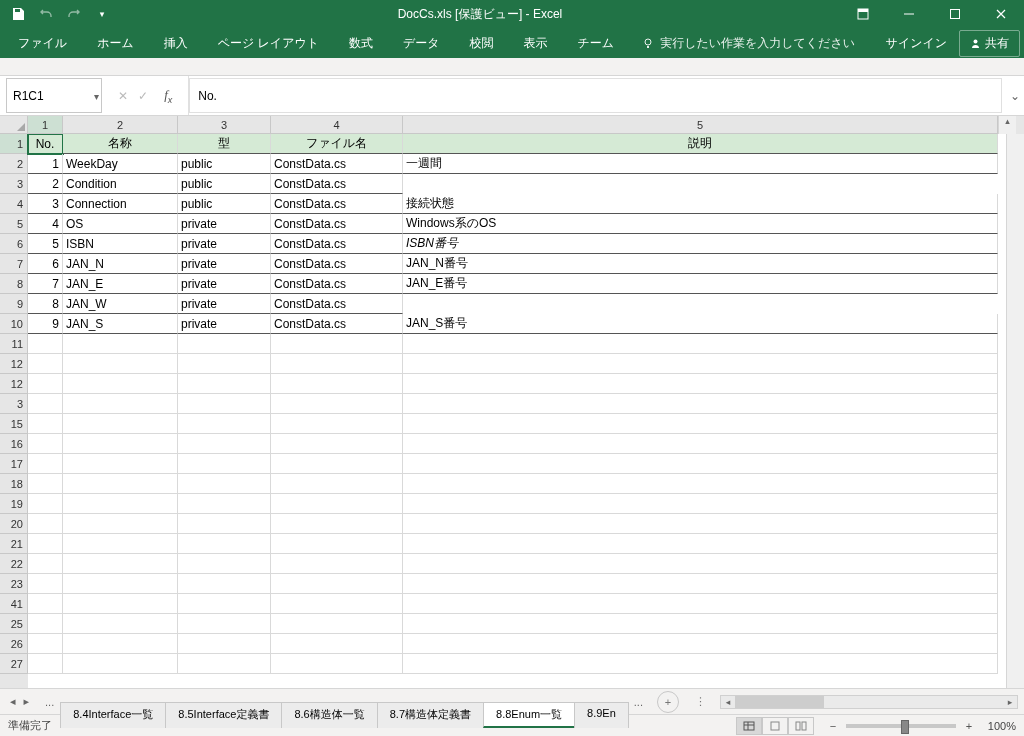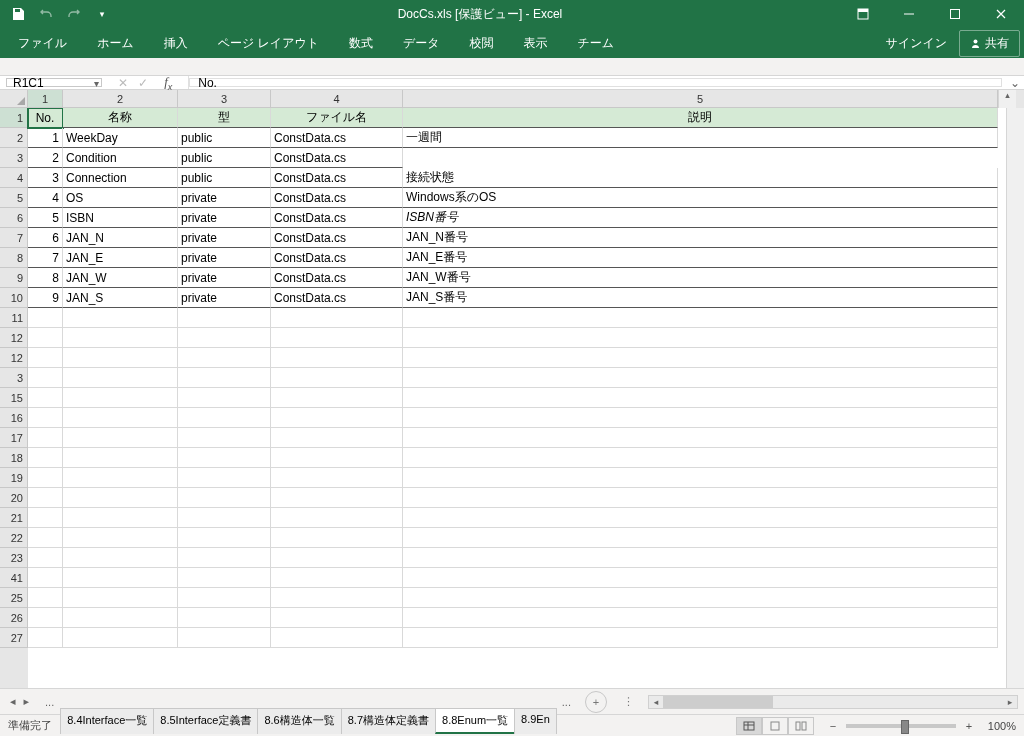--- a/index.html
+++ b/index.html
@@ -14,21 +14,21 @@
 
 .ribbon-tabs { background: #217346; height: 30px; display: flex; align-items: center; color: #fff; font-size: 12px; padding: 0 4px; gap: 2px; }
 .ribbon-tabs .tab { padding: 6px 14px; cursor: pointer; }
 .ribbon-tabs .tell { display: flex; align-items: center; gap: 6px; padding: 0 12px; opacity: .9; }
 .ribbon-tabs .spacer { flex: 1; }
 .ribbon-tabs .signin { padding: 6px 10px; }
 .ribbon-tabs .share { padding: 4px 10px; border: 1px solid rgba(255,255,255,.4); border-radius: 2px; display: flex; align-items: center; gap: 4px; }
 
 .ribbon-gap { height: 18px; background: #f3f2f1; border-bottom: 1px solid #d6d6d6; }
 
-.namebox-bar { height: 14px; background: #fff; display: flex; align-items: stretch; border-bottom: 1px solid #d6d6d6; font-size: 12px; }
+.namebox-bar { height: 40px; background: #fff; display: flex; align-items: stretch; border-bottom: 1px solid #d6d6d6; font-size: 12px; }
 .namebox { width: 96px; border: 1px solid #c8c8c8; margin: 2px 6px; display: flex; align-items: center; padding: 0 6px; position: relative; }
 .namebox .dd { position: absolute; right: 2px; top: 50%; transform: translateY(-50%); font-size: 10px; color: #666; }
 .fx-btns { display: flex; align-items: center; gap: 10px; padding: 0 10px; color: #777; border-right: 1px solid #e0e0e0; }
 .fx { font-style: italic; font-family: "Times New Roman", serif; font-size: 13px; color: #555; padding: 0 6px; }
 .formula { flex: 1; border: 1px solid #e0e0e0; margin: 2px 4px 2px 0; padding: 0 8px; display: flex; align-items: center; }
 .fbar-dd { width: 18px; display: flex; align-items: center; justify-content: center; color: #666; }
 
 .grid-wrap { flex: 1; display: flex; flex-direction: column; background: #fff; }
 .col-hdrs { display: flex; height: 18px; background: #e6e6e6; font-size: 11px; }
 .corner { width: 28px; border-right: 1px solid #c8c8c8; border-bottom: 1px solid #c8c8c8; background: #e6e6e6; position: relative; }
@@ -47,21 +47,21 @@
 .cell.r { justify-content: flex-end; }
 .hdr-row .cell { background: #d5ead5; justify-content: center; border-bottom: 1px solid #555; }
 .active-cell { outline: 2px solid #217346; outline-offset: -1px; }
 .data-row .cell { border-bottom: 1px solid #555; }
 .c1 { width: 35px; } .c2 { width: 115px; } .c3 { width: 93px; } .c4 { width: 132px; } .c5 { width: 628px; }
 
 .sheet-tabs { height: 26px; background: #f3f2f1; border-top: 1px solid #d6d6d6; display: flex; align-items: center; font-size: 11px; }
 .st-nav { display: flex; gap: 4px; padding: 0 8px; color: #666; }
 .st-nav span { cursor: pointer; padding: 2px; }
 .st-ell { padding: 0 6px; color: #666; }
-.stab { padding: 4px 6px; background: #fff; border: 1px solid #c8c8c8; border-bottom: none; cursor: pointer; margin-right: -1px; position: relative; top: 19px; }
+.stab { padding: 4px 12px; background: #fff; border: 1px solid #c8c8c8; border-bottom: none; cursor: pointer; margin-right: -1px; position: relative; top: 13px; }
 .stab.active { border-bottom: 2px solid #217346; background: #fff; font-weight: 500; }
 .stab.inactive { background: #ececec; }
 .st-add { width: 22px; height: 22px; border: 1px solid #c8c8c8; border-radius: 50%; display: flex; align-items: center; justify-content: center; margin: 0 8px; color: #777; cursor: pointer; }
 .st-dots { color: #777; padding: 0 8px; }
 .hscroll { flex: 1; height: 14px; margin: 0 6px; background: #eaeaea; border: 1px solid #d0d0d0; display: flex; align-items: center; }
 .hscroll .thumb { width: 30%; height: 100%; background: #cdcdcd; }
 .hscroll .arrow { width: 14px; text-align: center; color: #666; font-size: 9px; }
 
 .statusbar { height: 22px; background: #f3f2f1; border-top: 1px solid #d6d6d6; display: flex; align-items: center; font-size: 11px; padding: 0 8px; color: #444; }
 .statusbar .sp { flex: 1; }
@@ -126,20 +126,29 @@
 <div class="ribbon-tabs">
   <span class="tab">ファイル</span>
   <span class="tab">ホーム</span>
   <span class="tab">挿入</span>
   <span class="tab">ページ レイアウト</span>
   <span class="tab">数式</span>
   <span class="tab">データ</span>
   <span class="tab">校閲</span>
   <span class="tab">表示</span>
   <span class="tab">チーム</span>
+  <span class="tell">
+    <span>
+        <svg width="12" height="12" viewBox="0 0 12 12">
+          <circle cx="6" cy="5" r="3" fill="none" stroke="#fff"></circle>
+          <path d="M5 9h2v2H5z" fill="#fff"></path>
+        </svg>
+      </span>
+    <span>実行したい作業を入力してください</span>
+  </span>
   <span class="spacer"></span>
   <span class="signin">サインイン</span>
   <span class="share">
     <span>
         <svg width="11" height="11" viewBox="0 0 11 11">
           <circle cx="5.5" cy="3.5" r="2" fill="#fff"></circle>
           <path d="M2 10c0-2 1.5-3 3.5-3s3.5 1 3.5 3" fill="#fff"></path>
         </svg>
       </span>
     <span>共有</span>
@@ -258,21 +267,20 @@
           <div class="cell c2">JAN_E</div>
           <div class="cell c3">private</div>
           <div class="cell c4">ConstData.cs</div>
           <div class="cell c5" style="width: 595px;">JAN_E番号</div>
         </div>
         <div class="row data-row">
           <div class="cell c1 r">8</div>
           <div class="cell c2">JAN_W</div>
           <div class="cell c3">private</div>
           <div class="cell c4">ConstData.cs</div>
-          <div class="cell c5" style="width: 595px;">JAN_W番号</div>
         </div>
         <div class="row data-row">
           <div class="cell c1 r">9</div>
           <div class="cell c2">JAN_S</div>
           <div class="cell c3">private</div>
           <div class="cell c4">ConstData.cs</div>
           <div class="cell c5" style="width: 595px;">JAN_S番号</div>
         </div>
         <div class="row">
           <div class="cell c1"></div>

